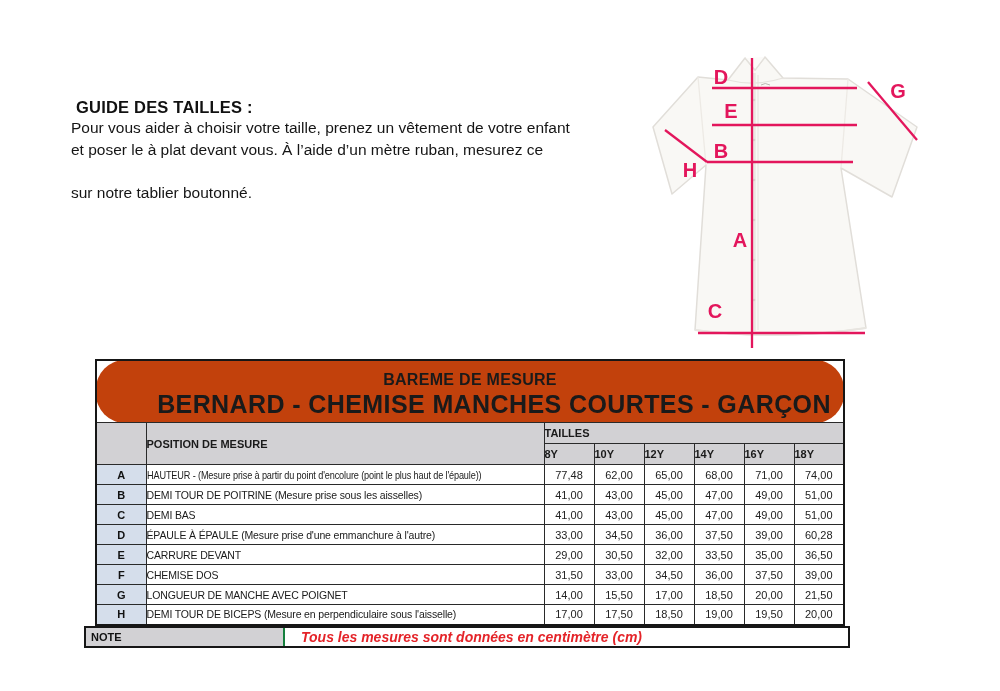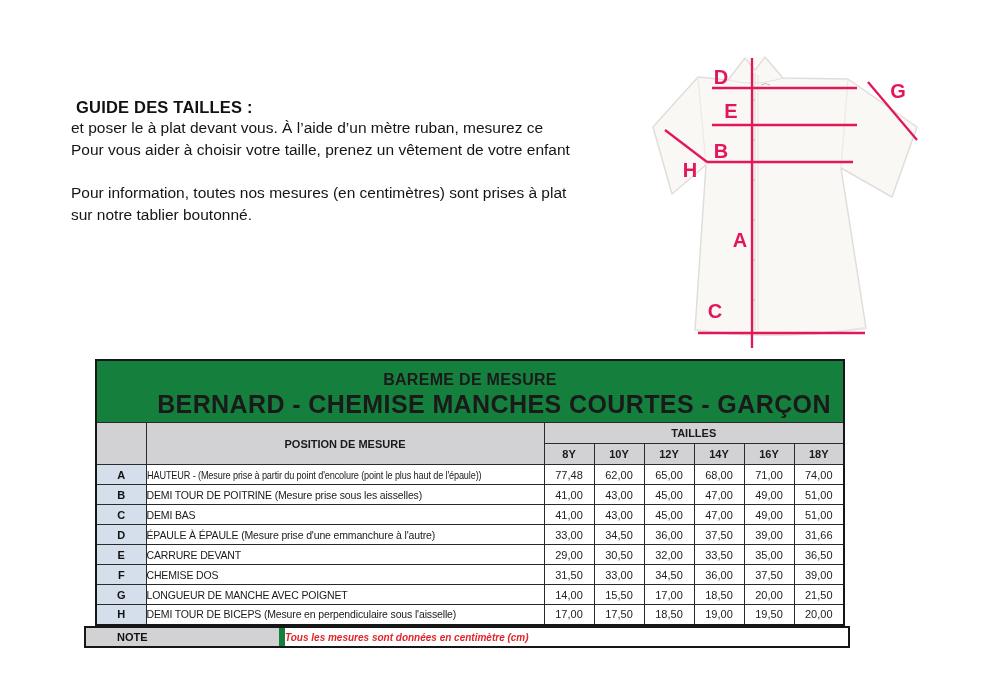--- a/index.html
+++ b/index.html
@@ -16,52 +16,51 @@
 
   
   .diagram { position:absolute; left:645px; top:25px; width:310px; height:330px; }
   .mline { stroke:#e3165c; stroke-width:2.3; fill:none; }
   .mlabel { fill:#e3165c; font-weight:bold; font-size:20px; font-family:"Liberation Sans", sans-serif; text-anchor:middle; }
 
   
   .tablewrap { position:absolute; left:95px; top:359px; }
   table.bareme { border-collapse:collapse; table-layout:fixed; width:750px; border:2px solid #161616; }
   table.bareme td { border:1px solid #2a2a2a; padding:0; overflow:hidden; white-space:nowrap; font-size:11px; vertical-align:middle; }
-  td.titleband { background:#15803d; text-align:center; height:61px; border-bottom:1px solid #2a2a2a; }
+  td.titleband { background:#c2410c; text-align:center; height:61px; border-bottom:1px solid #2a2a2a;border-radius:29px; }
   .t1 { font-size:16px; font-weight:bold; letter-spacing:.3px; padding-top:6px; }
   .t2 { font-size:25px; font-weight:bold; letter-spacing:.4px; margin-top:1px;padding-left:48px; }
-  td.hdr { background:#d2d1d4; font-weight:bold; text-align:center; }
+  td.hdr { background:#d2d1d4; font-weight:bold; text-align:left; }
   tr.hrow1 { height:21px; }
   tr.hrow2 { height:21px; }
   tr.data { height:20px; }
   td.letter { background:#d5deeb; font-weight:bold; text-align:center; font-size:11.5px; color:#111; }
   td.desc { text-align:left; padding:0 3px; }
   .desc-in { display:inline-block; font-size:10.5px; letter-spacing:-.15px; transform-origin:0 50%; }
   .condense { transform:scaleX(.87); }
   td.val { text-align:center; color:#222; }
 
   
   .noterow { position:absolute; left:84px; top:626px; width:766px; height:22px;
              border:2px solid #161616; box-sizing:border-box; display:flex; background:#fff; }
-  .notelabel { width:199px; background:#d2d1d4; border-right:6px solid #15803d; box-sizing:border-box;
-               font-weight:bold; font-size:11px; display:flex; align-items:center; padding-left:31px; color:#111; }
-  .notetext { flex:1; display:flex; align-items:center; padding-left:0;
-              color:#e42328; font-weight:bold; font-style:italic; font-size:10px; }
+  .notelabel { width:199px; background:#d2d1d4; border-right:2px solid #15803d; box-sizing:border-box;
+               font-weight:bold; font-size:11px; display:flex; align-items:center; padding-left:5px; color:#111; }
+  .notetext { flex:1; display:flex; align-items:center; padding-left:16px;
+              color:#e42328; font-weight:bold; font-style:italic; font-size:14px; }
 </style>
 </head>
 <body>
 
 <div class="intro">
   <div class="intro-title">GUIDE DES TAILLES :</div>
   <div>
+    <div class="intro-line">Pour vous aider à choisir votre taille, prenez un vêtement de votre enfant</div>
     <div class="intro-line">et poser le à plat devant vous. À l’aide d’un mètre ruban, mesurez ce</div>
-    <div class="intro-line">Pour vous aider à choisir votre taille, prenez un vêtement de votre enfant</div>
   </div>
   <div class="par2">
-    <div class="intro-line">Pour information, toutes nos mesures (en centimètres) sont prises à plat</div>
     <div class="intro-line">sur notre tablier boutonné.</div>
   </div>
 </div>
 
 <div class="diagram">
   <svg width="310" height="330" viewBox="0 0 310 330" xmlns="http://www.w3.org/2000/svg">
 
     <g>
       <path d="M100,33 L83,55 L53,52 L8,102 L27,169 L61,140 L50,305
                Q136,316 221,303 L196,143 L247,172 L272,102 L203,54
@@ -173,21 +172,21 @@
       <td class="val">51,00</td>
     </tr>
     <tr class="data">
       <td class="letter">D</td>
       <td class="desc"><span class="desc-in">ÉPAULE À ÉPAULE (Mesure prise d'une emmanchure à l'autre)</span></td>
       <td class="val">33,00</td>
       <td class="val">34,50</td>
       <td class="val">36,00</td>
       <td class="val">37,50</td>
       <td class="val">39,00</td>
-      <td class="val">31,66</td>
+      <td class="val">60,28</td>
     </tr>
     <tr class="data">
       <td class="letter">E</td>
       <td class="desc"><span class="desc-in">CARRURE DEVANT</span></td>
       <td class="val">29,00</td>
       <td class="val">30,50</td>
       <td class="val">32,00</td>
       <td class="val">33,50</td>
       <td class="val">35,00</td>
       <td class="val">36,50</td>

